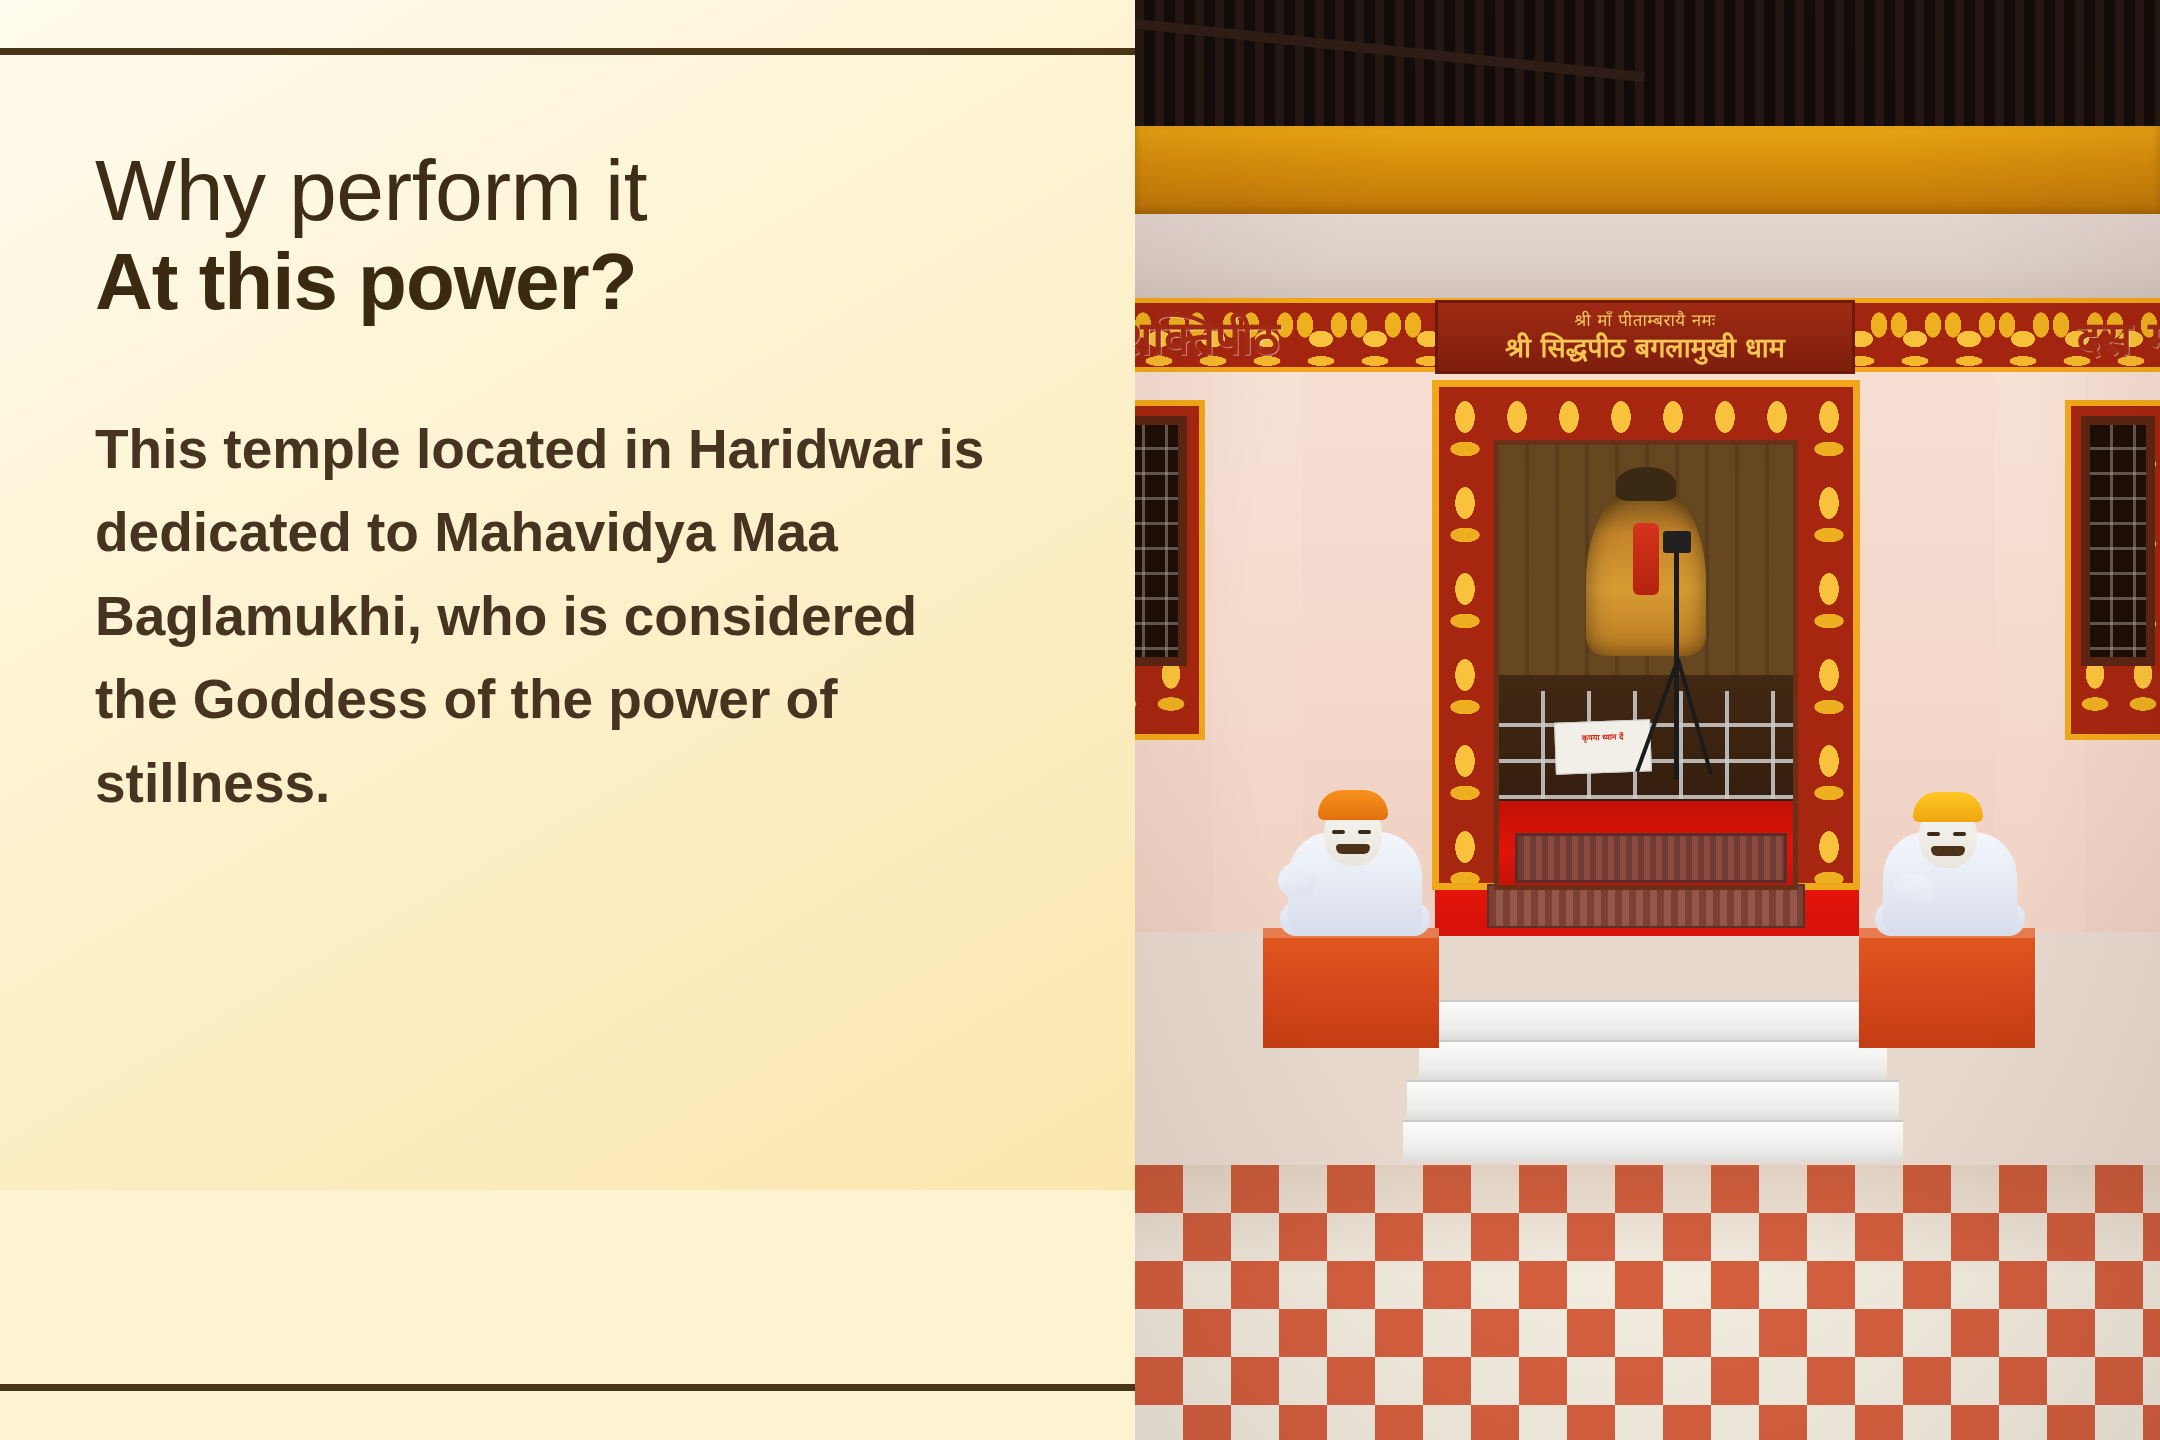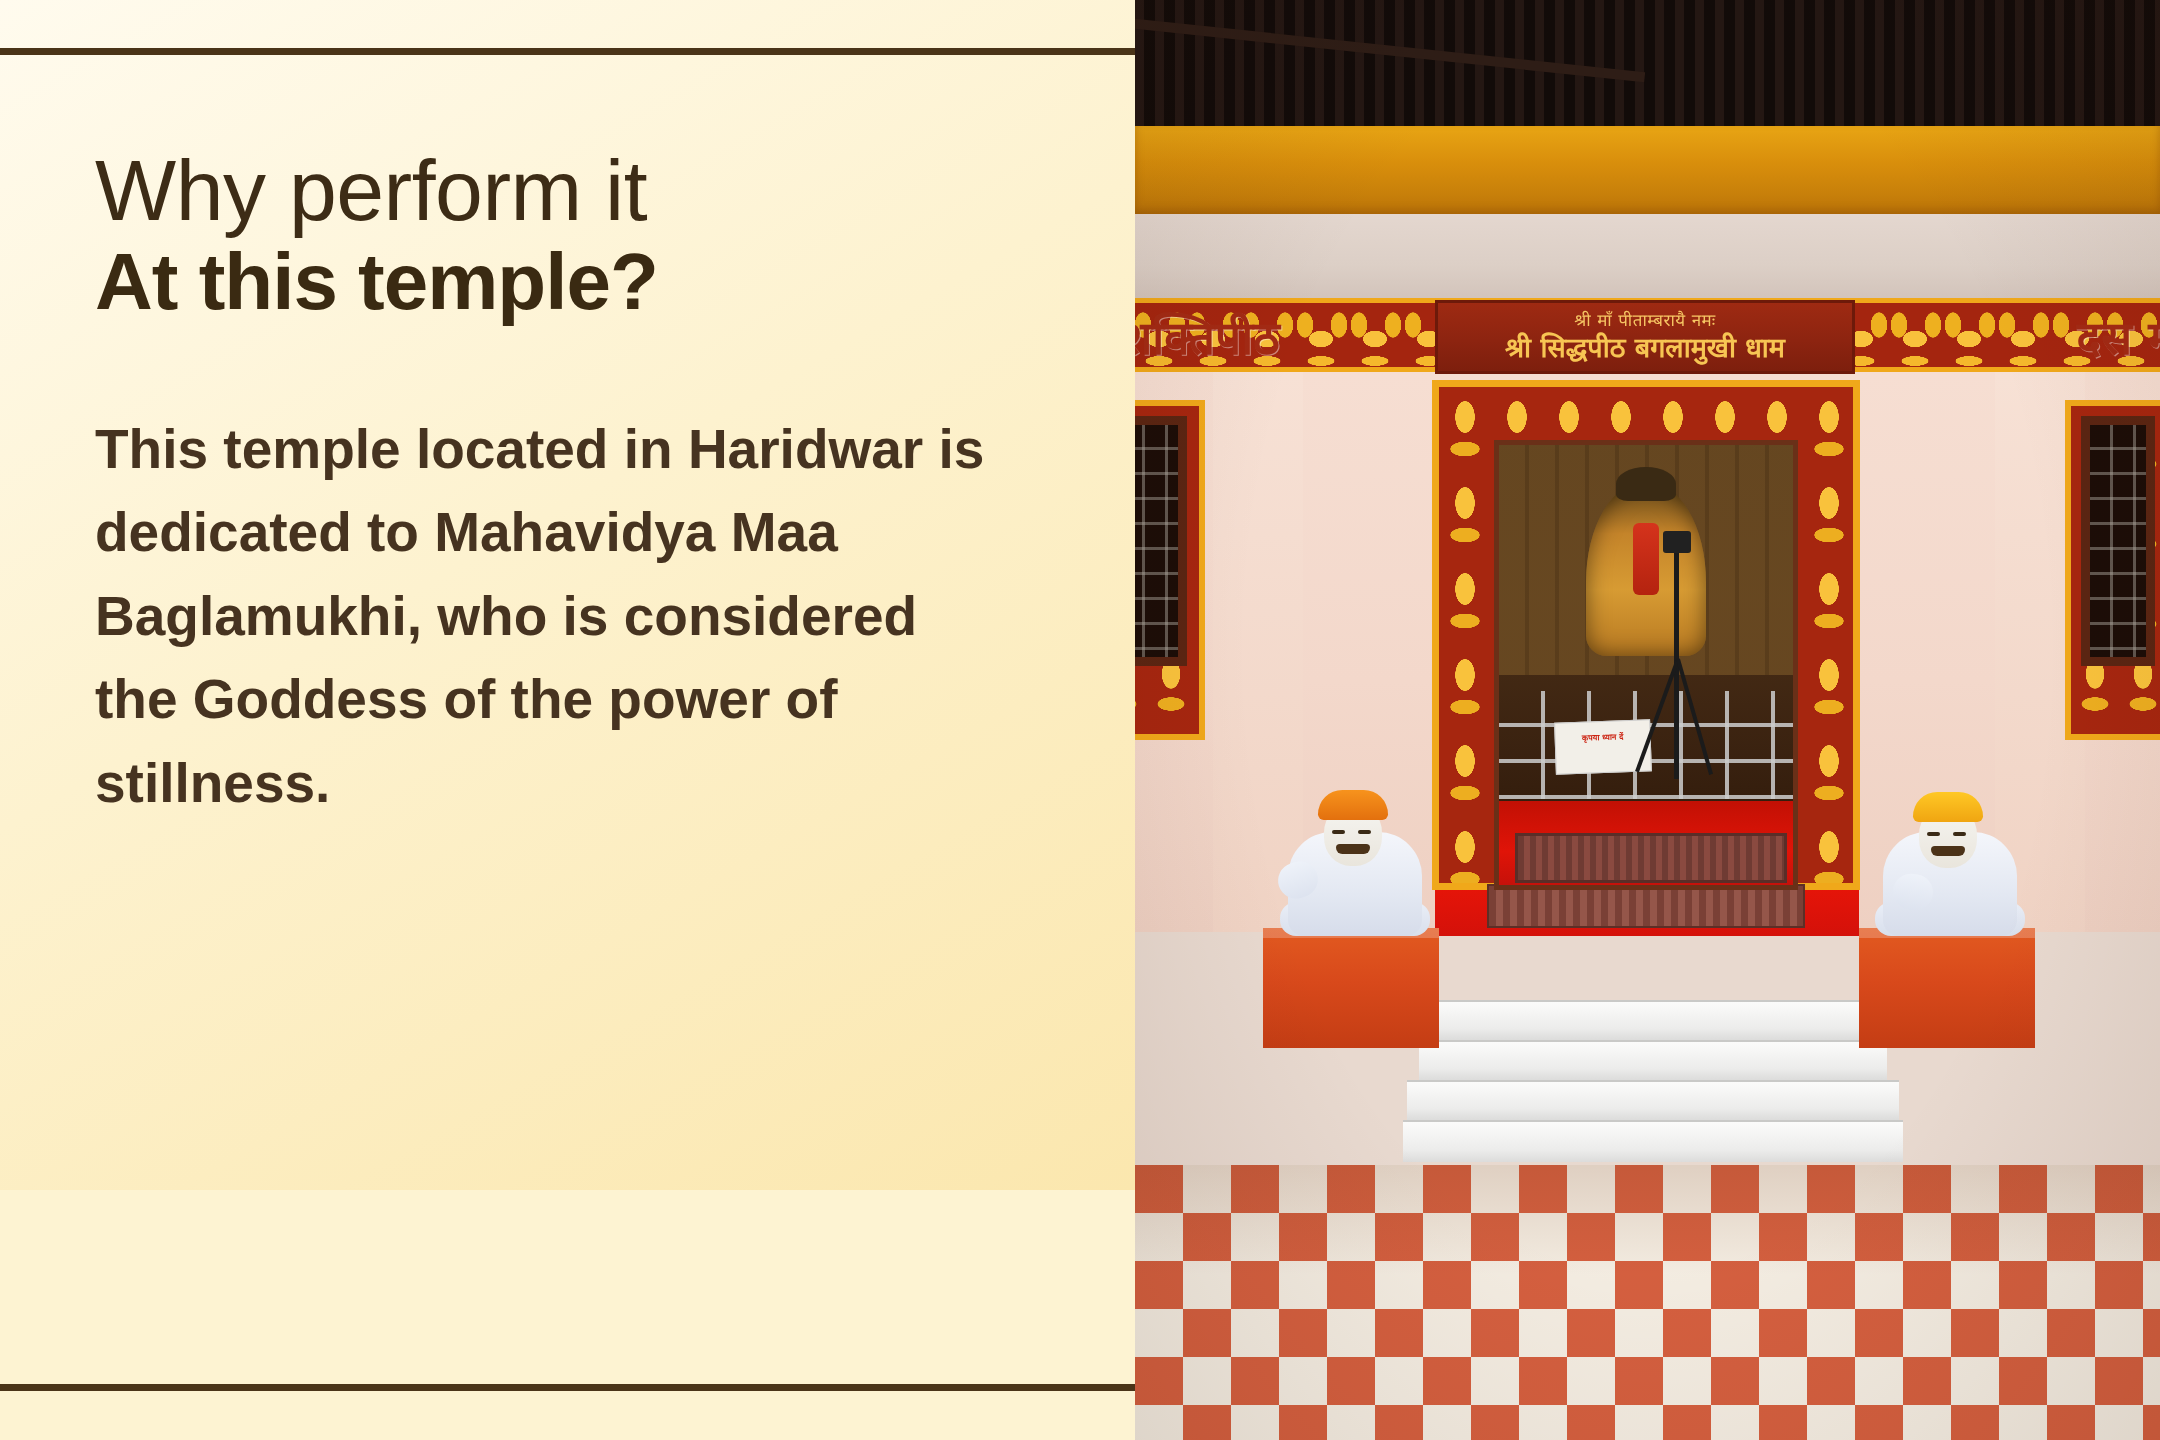--- a/index.html
+++ b/index.html
@@ -376,21 +376,21 @@
 <div class="slide">
 
   <div class="left-panel">
 
     <div class="rule rule-top"></div>
     <div class="rule rule-bottom"></div>
 
     <div class="text-block">
       <h1 class="headline">
         <span class="line1">Why perform it</span>
-        <span class="line2">At this temple?</span>
+        <span class="line2">At this power?</span>
       </h1>
       <p class="body-copy">This temple located in Haridwar is dedicated to Mahavidya Maa  Baglamukhi, who is considered the Goddess of the power of stillness.</p>
     </div>
   </div>
 
   <div class="photo">
 
     <div class="ceiling">
       <div class="ceiling-beam"></div>
     </div>

